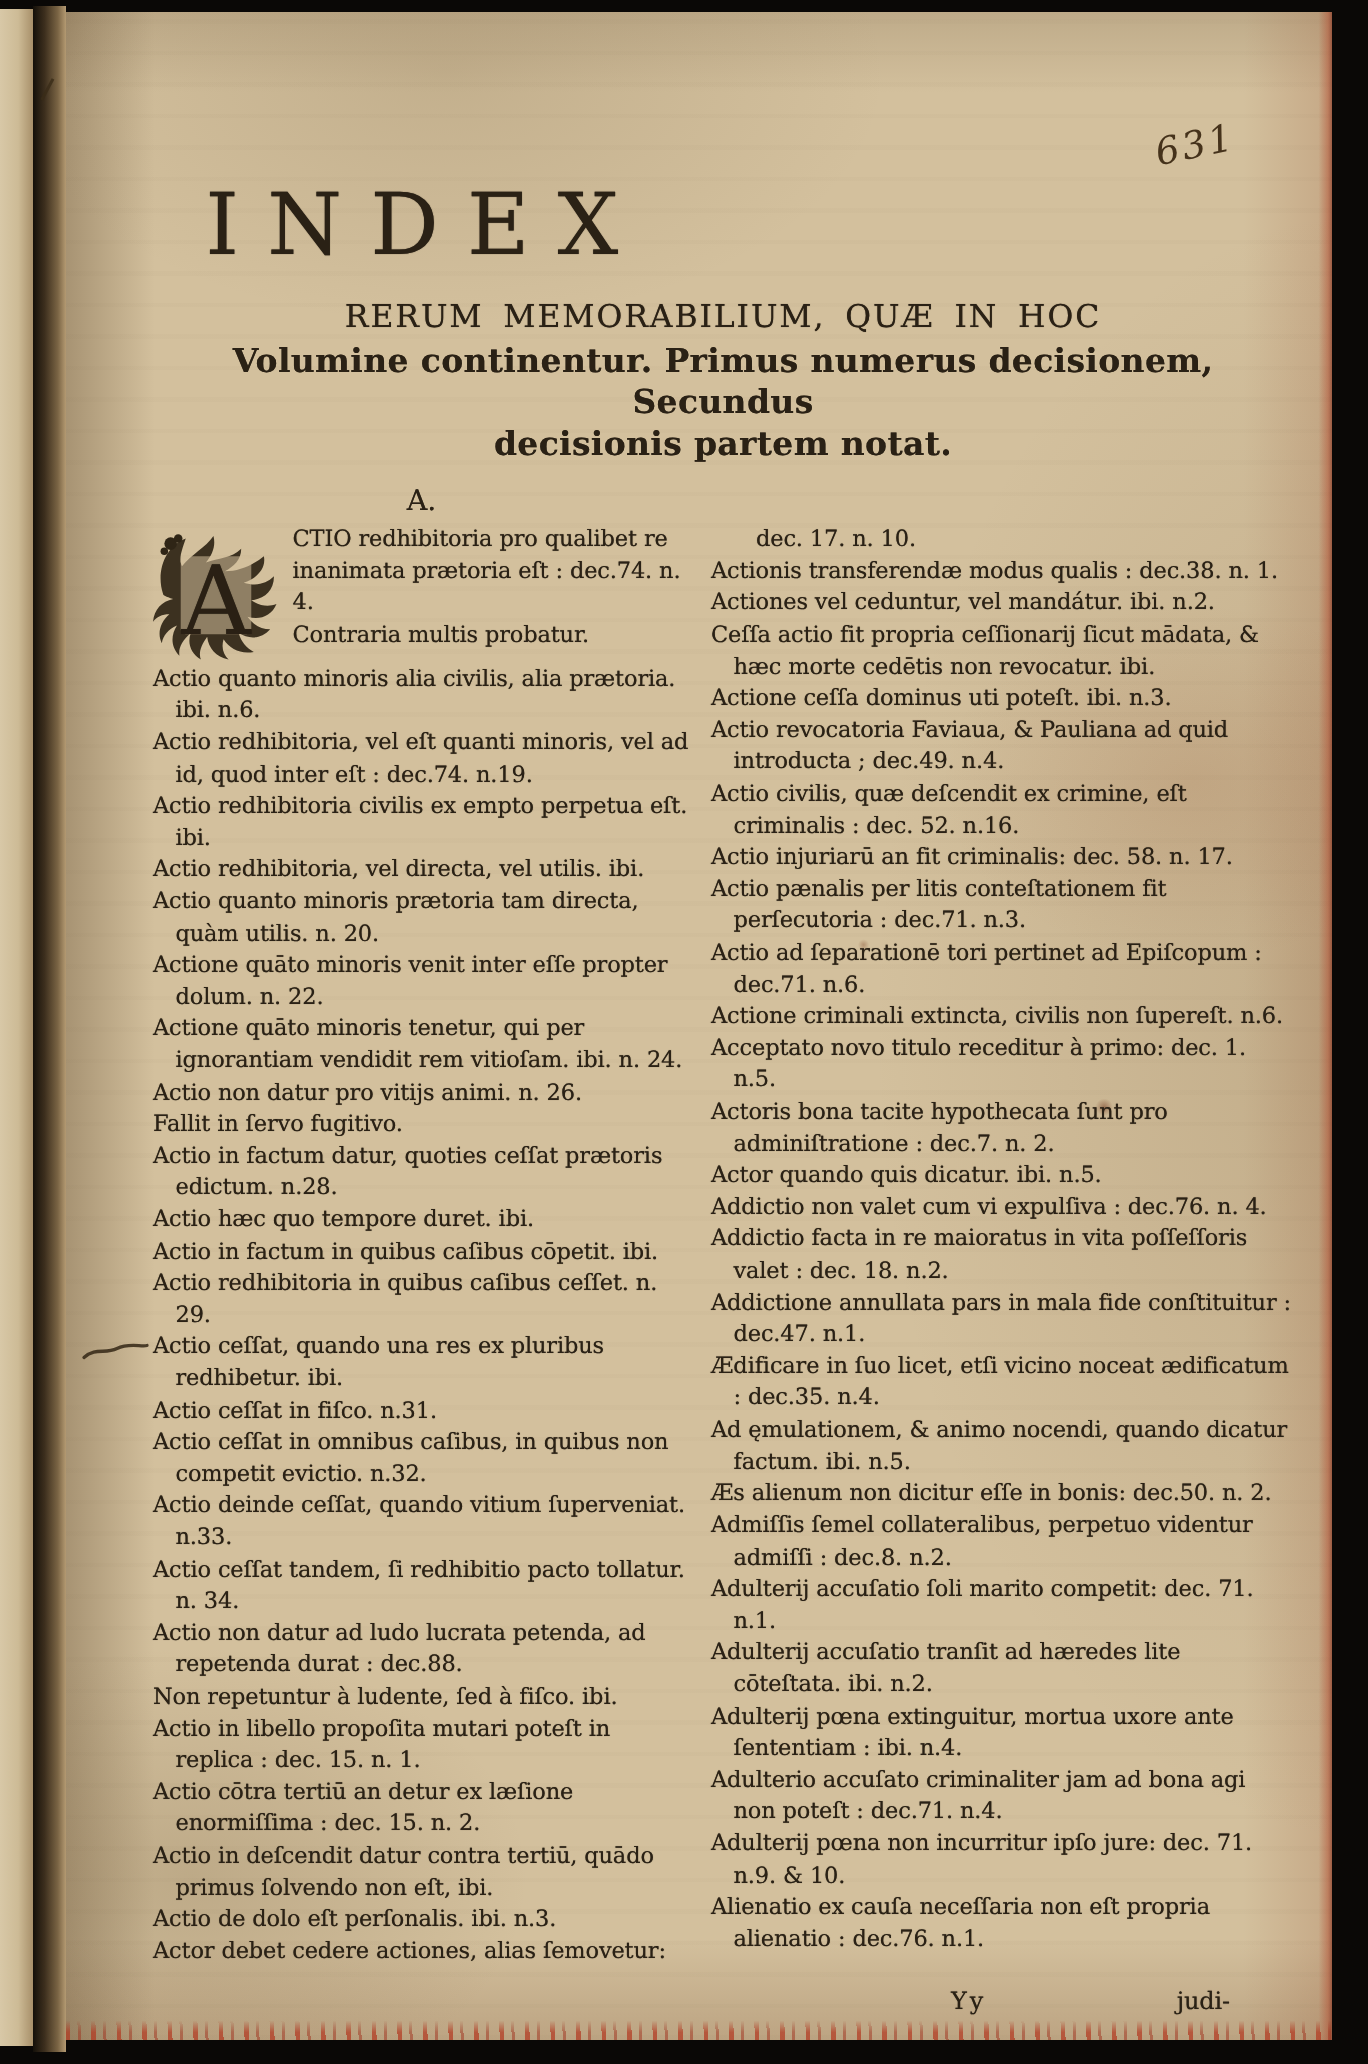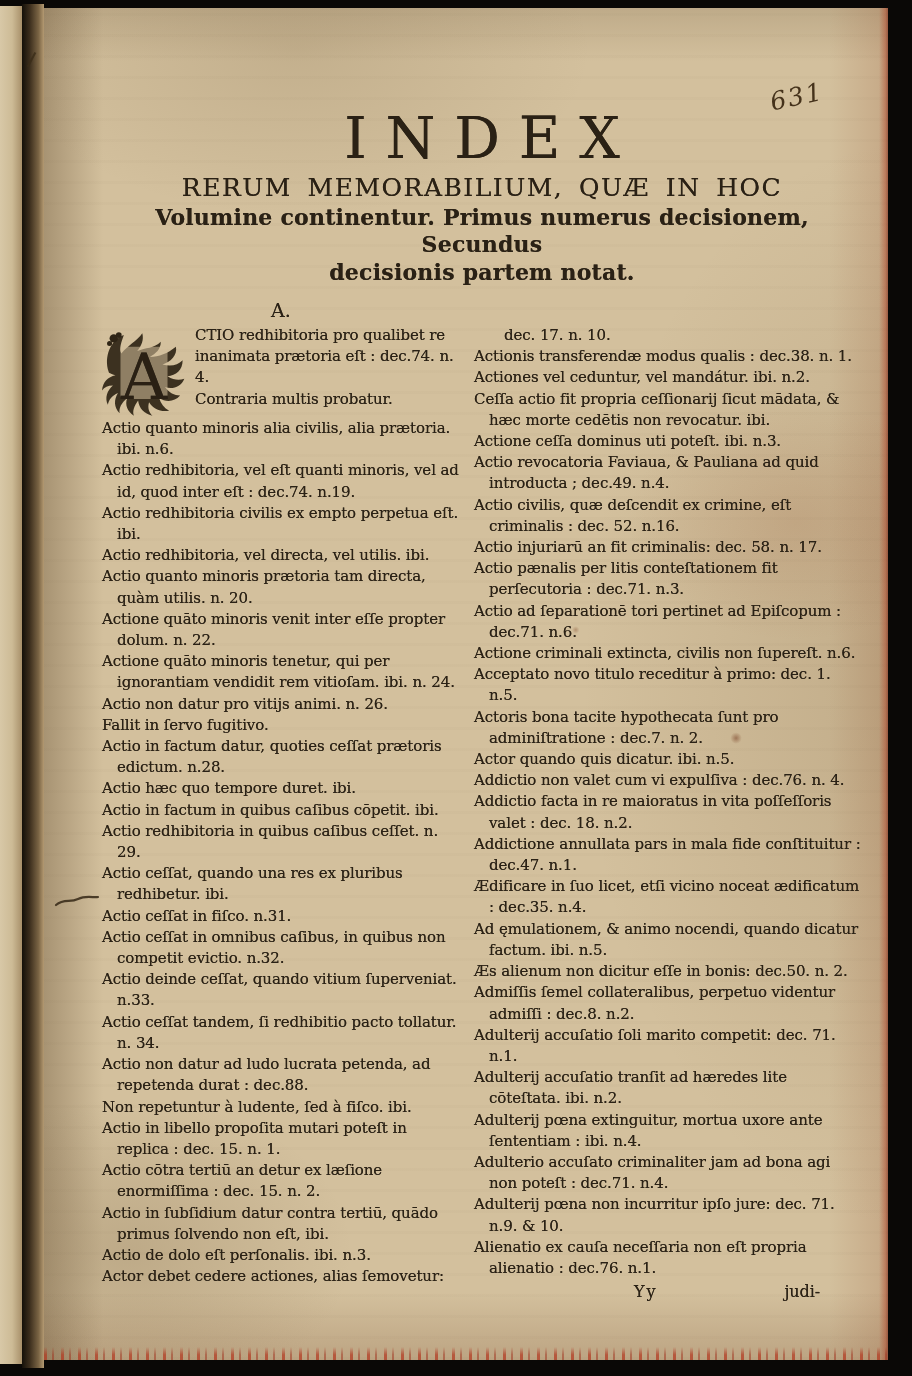--- a/index.html
+++ b/index.html
@@ -59,26 +59,26 @@
   }
   .pen-mark svg { display:block; }
   .pen-slash {
     position:absolute; left:-14px; top:46px; width:10px; height:16px;
     border-left:2px solid rgba(58,44,24,.8); transform:rotate(28deg);
   }
 
   .content { position:relative; padding:96px 26px 0 58px; }
 
   .title {
-    text-align:center; font-size:57px; line-height:60px;
+    text-align:left; font-size:57px; line-height:60px;
     letter-spacing:.33em; text-indent:.33em; font-weight:normal;
-    margin:4px; text-shadow:0 0 .6px rgba(42,33,21,.9);
+    margin:16px; text-shadow:0 0 .6px rgba(42,33,21,.9);
   }
   .subtitle-1 {
-    text-align:center; font-size:25px; line-height:31px; margin:3px 0 0;
+    text-align:center; font-size:21px; line-height:31px; margin:3px 0 0;
     letter-spacing:.06em; word-spacing:.25em;
     text-shadow:0 0 .5px rgba(42,33,21,.8);
   }
   .subtitle-2, .subtitle-3 {
     text-align:center; font-size:22px; line-height:27px; margin:1px 0 0;
     letter-spacing:.01em; text-shadow:0 0 .4px rgba(42,33,21,.7);font-weight:bold;
   }
   .section-heading {
     width:358px; text-align:center; font-size:19px; margin:13px 0 4px;
     text-shadow:0 0 .4px rgba(42,33,21,.7);
@@ -90,21 +90,21 @@
   .col-right { flex:1; min-width:0; }
   .entry { margin:0; text-indent:-15px; padding-left:15px; }
   .entry.continuation { text-indent:0; padding-left:30px; }
   .dropcap-group { overflow:visible; }
   .dropcap-group .entry { text-indent:0; padding-left:0; }
   .dropcap {
     float:left; width:84px; height:88px; margin:3px 9px 2px 0;
   }
   .entries-after-dropcap { clear:both; }
   .footer-row {
-    display:flex; margin-top:2px; font-size:16px;
+    display:flex; margin-top:20px; font-size:16px;
   }
   .footer-sig { margin-left:160px; letter-spacing:2px; }
   .footer-catch { margin-left:auto; margin-right:42px; }
 </style>
 </head>
 <body>
 
 <div class="stage">
   <div class="prev-leaf"></div>
   <div class="gutter"></div>
@@ -164,21 +164,21 @@
               <p class="entry">Actio redhibitoria in quibus caſibus ceſſet. n. 29.</p>
               <p class="entry">Actio ceſſat, quando una res ex pluribus redhibetur. ibi.</p>
               <p class="entry">Actio ceſſat in fiſco. n.31.</p>
               <p class="entry">Actio ceſſat in omnibus caſibus, in quibus non competit evictio. n.32.</p>
               <p class="entry">Actio deinde ceſſat, quando vitium ſuperveniat. n.33.</p>
               <p class="entry">Actio ceſſat tandem, ſi redhibitio pacto tollatur. n. 34.</p>
               <p class="entry">Actio non datur ad ludo lucrata petenda, ad repetenda durat : dec.88.</p>
               <p class="entry">Non repetuntur à ludente, ſed à fiſco. ibi.</p>
               <p class="entry">Actio in libello propoſita mutari poteſt in replica : dec. 15. n. 1.</p>
               <p class="entry">Actio cōtra tertiū an detur ex læſione enormiſſima : dec. 15. n. 2.</p>
-              <p class="entry">Actio in ſubſidium datur contra tertiū, quādo primus ſolvendo non eſt, ibi.</p>
+              <p class="entry">Actio in deſcendit datur contra tertiū, quādo primus ſolvendo non eſt, ibi.</p>
               <p class="entry">Actio de dolo eſt perſonalis. ibi. n.3.</p>
               <p class="entry">Actor debet cedere actiones, alias ſemovetur:</p>
             </div>
         </div>
 
         <div class="col col-right">
           <div>
               <p class="entry continuation">dec. 17. n. 10.</p>
               <p class="entry">Actionis transferendæ modus qualis : dec.38. n. 1.</p>
               <p class="entry">Actiones vel ceduntur, vel mandátur. ibi. n.2.</p>

